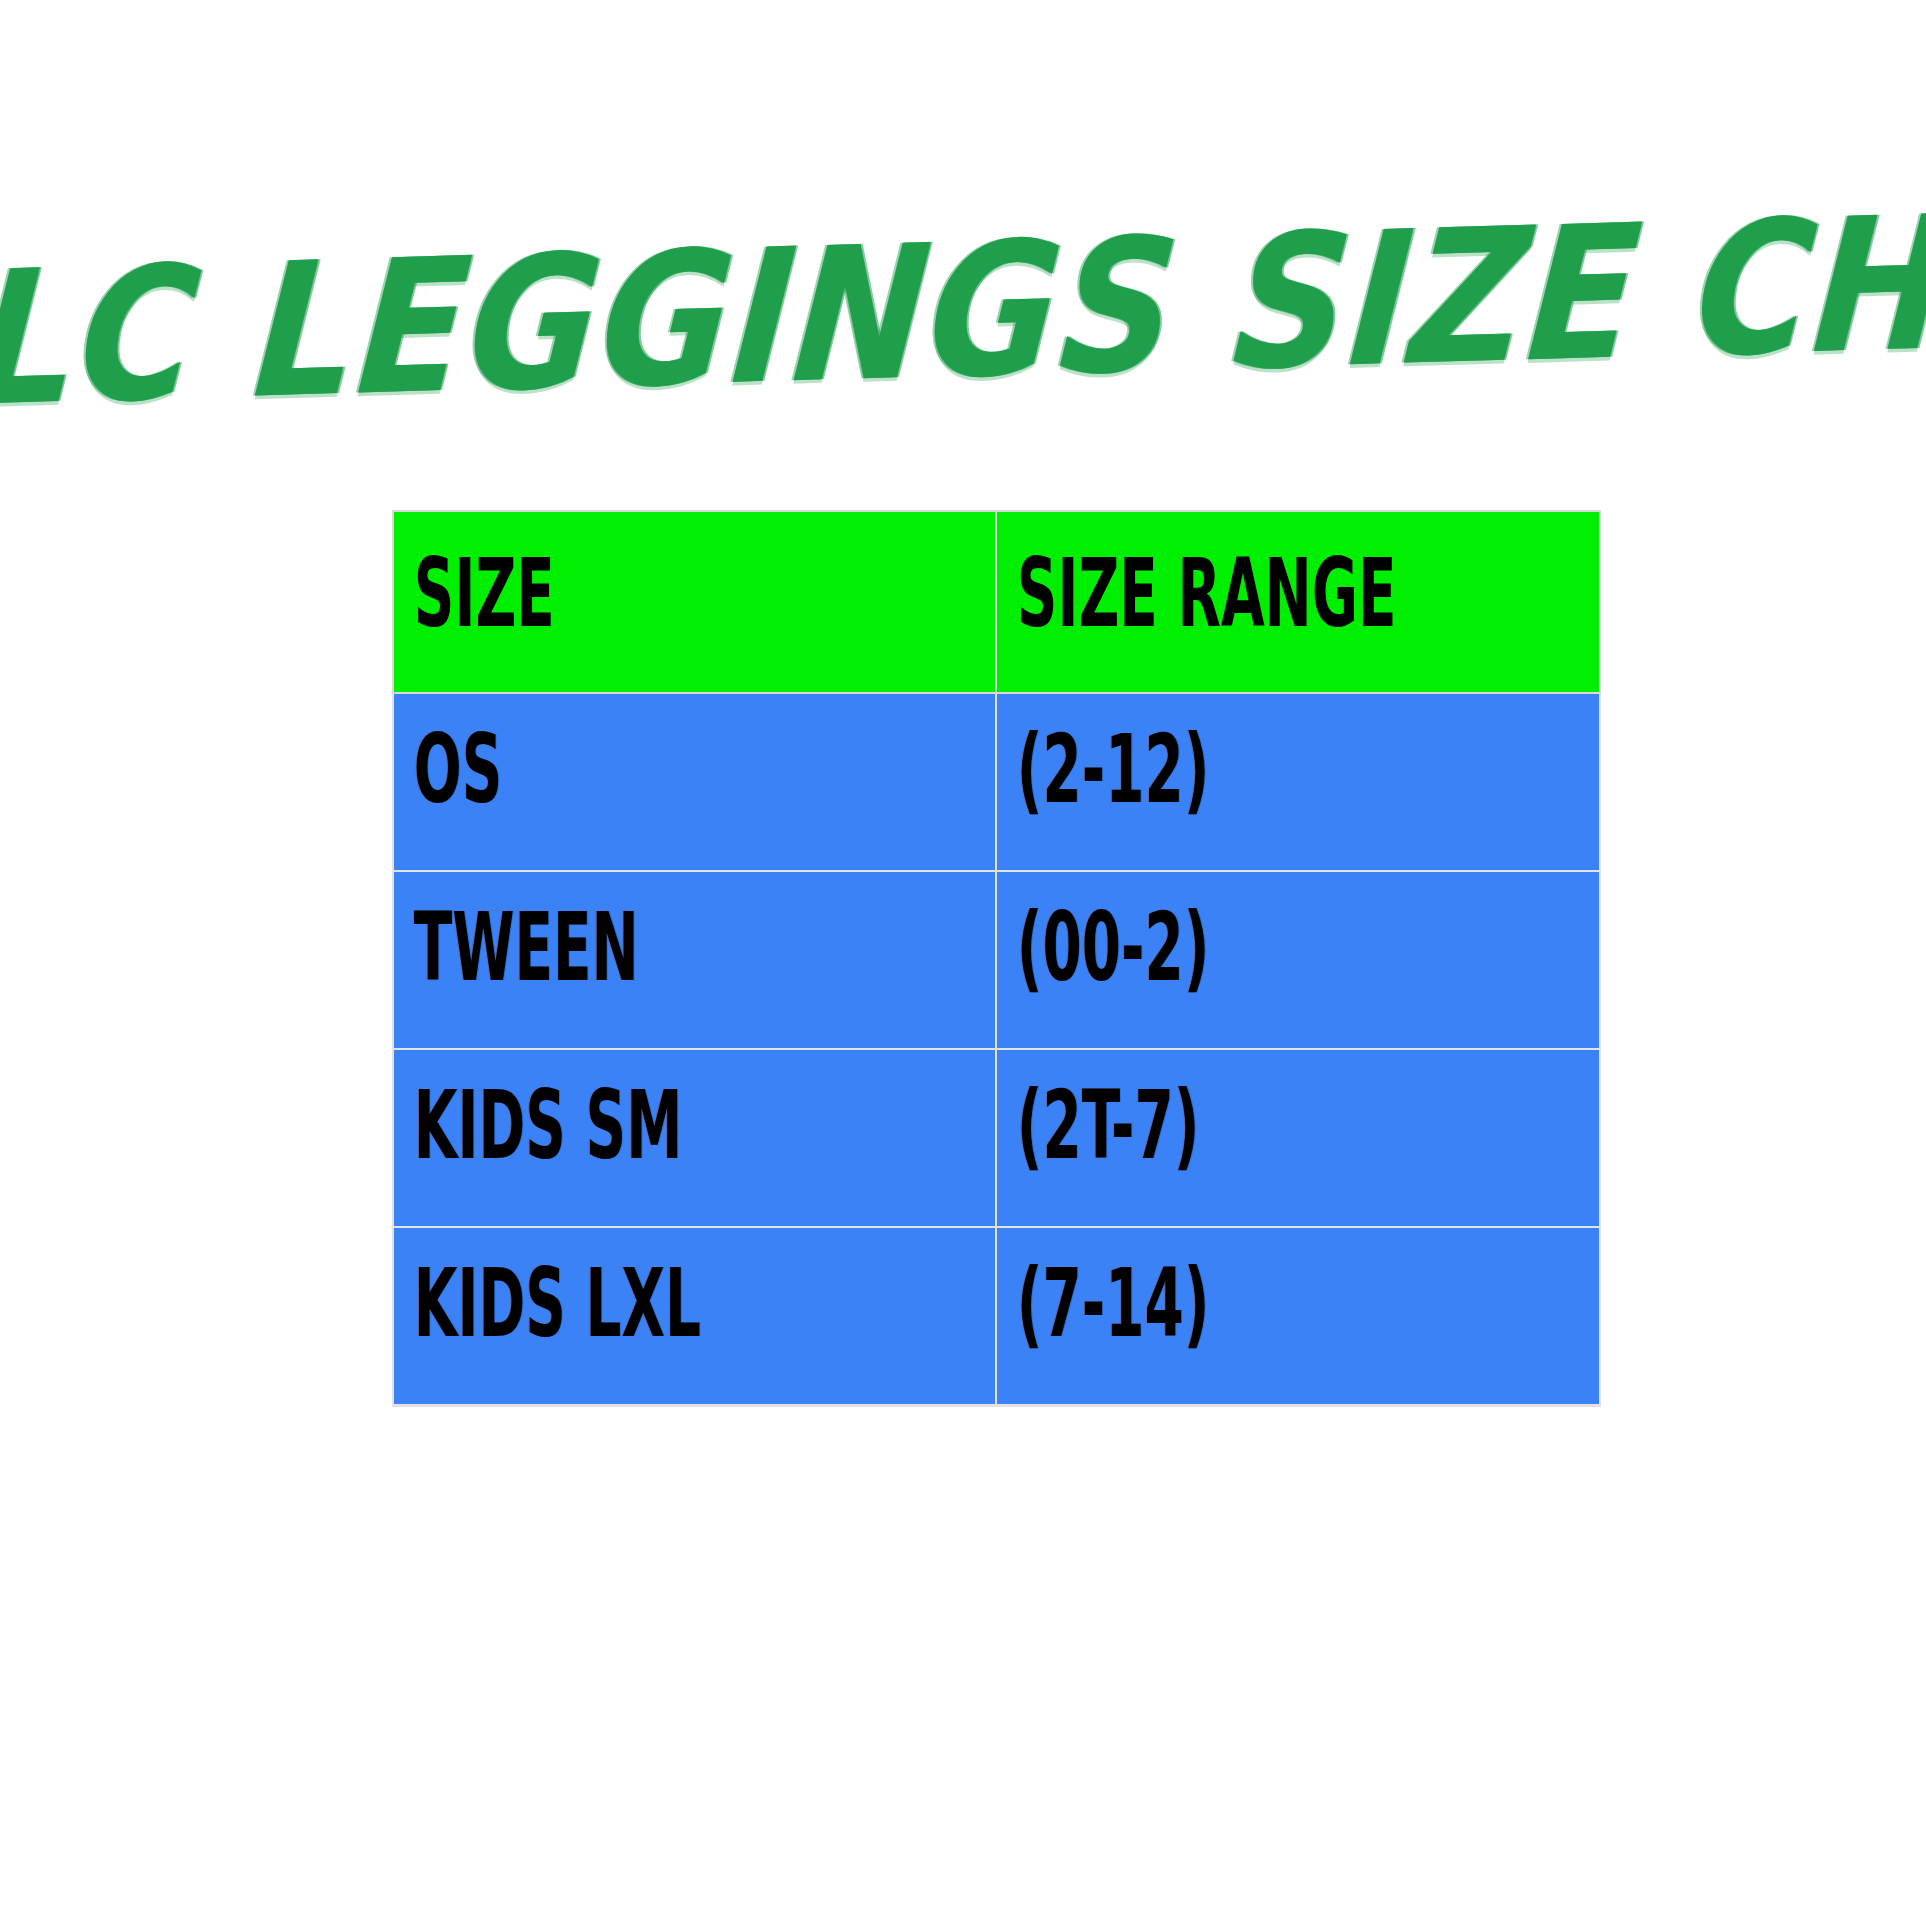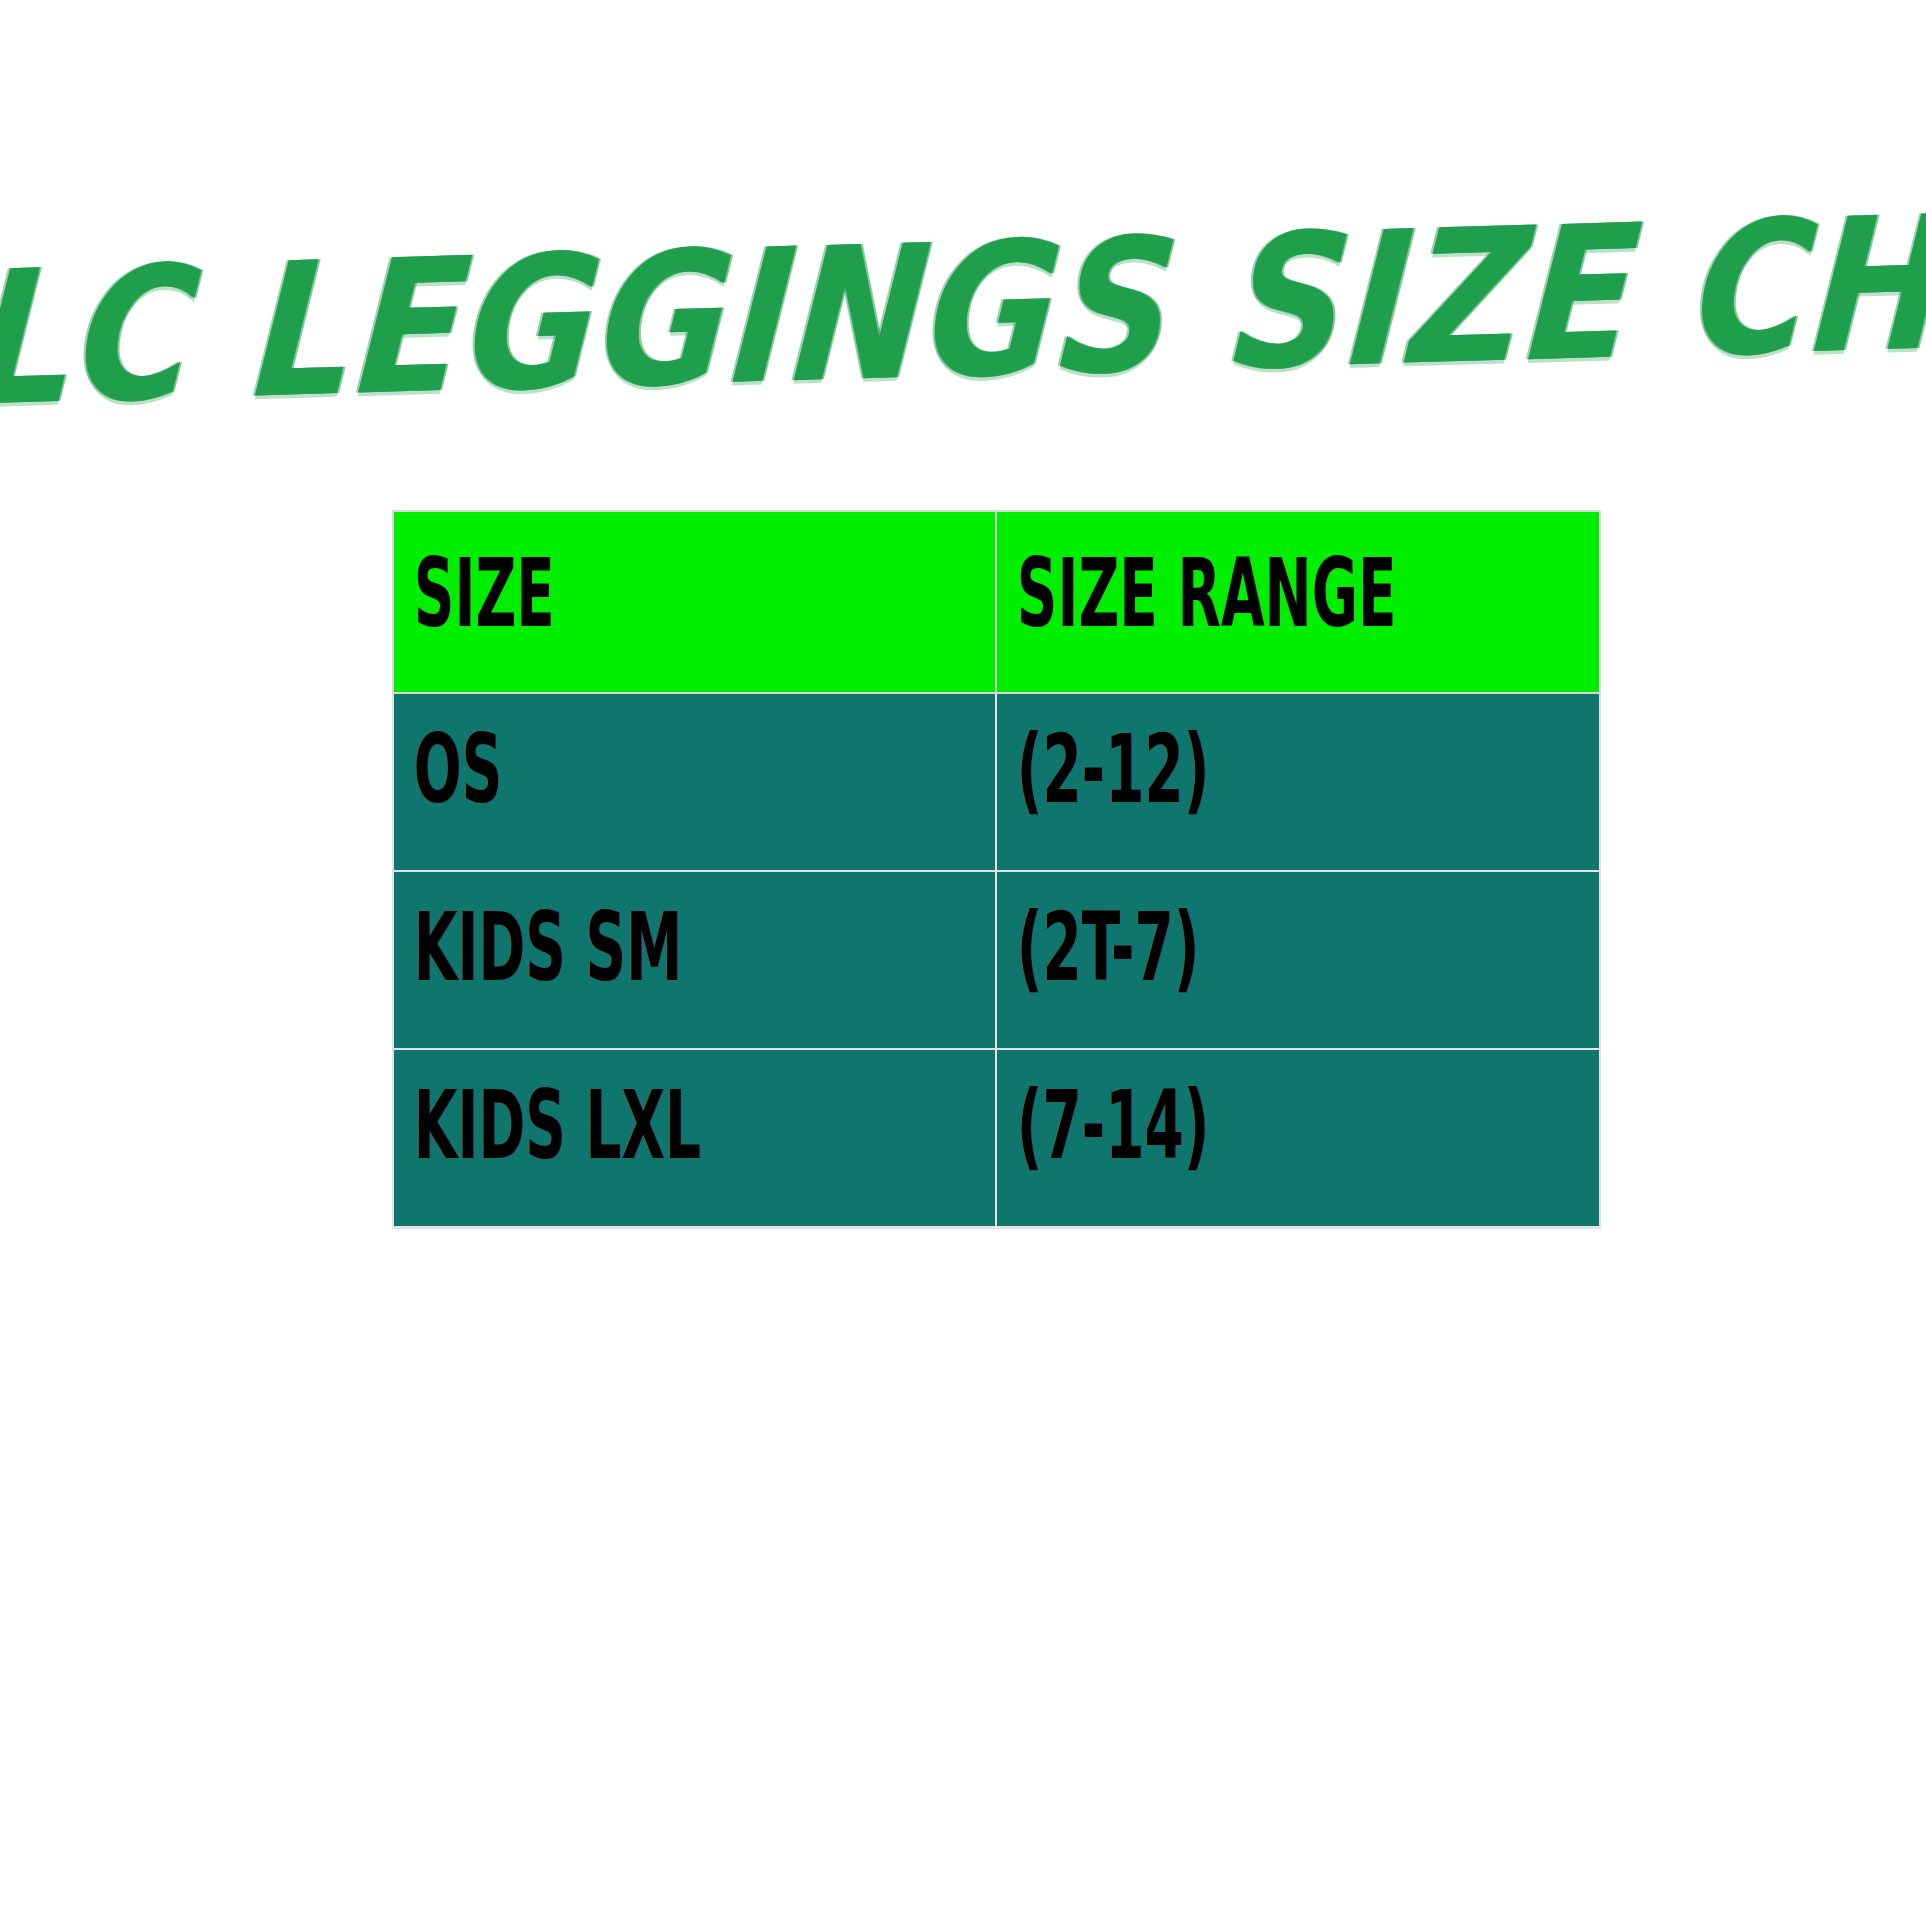--- a/index.html
+++ b/index.html
@@ -85,21 +85,21 @@
     transform-origin: left top;
     white-space: nowrap;
     padding: 32px 0 0 30px;
     box-sizing: border-box;
   }
   thead .cell-inner { padding-top: 34px; }
 
   
   table.size-table tbody td {
     height: 176px;
-    background: #0f766e;
+    background: #3b82f6;
     border-color: #e3e3e3;
   }
   table.size-table tbody .cell-inner {
     padding-top: 28px;
     text-shadow:
       -1.5px 0 0 rgba(180, 60, 0, 0.38),
        1.5px 0 0 rgba(0, 90, 200, 0.38);
   }
   table.size-table tbody tr:last-child td {
     border-bottom: 3px solid #e3e3e3;
@@ -132,20 +132,28 @@
       <tr>
         <td>
           <span class="cell-inner">OS</span>
         </td>
         <td>
           <span class="cell-inner">(2-12)</span>
         </td>
       </tr>
       <tr>
         <td>
+          <span class="cell-inner">TWEEN</span>
+        </td>
+        <td>
+          <span class="cell-inner">(00-2)</span>
+        </td>
+      </tr>
+      <tr>
+        <td>
           <span class="cell-inner">KIDS SM</span>
         </td>
         <td>
           <span class="cell-inner">(2T-7)</span>
         </td>
       </tr>
       <tr>
         <td>
           <span class="cell-inner">KIDS LXL</span>
         </td>

